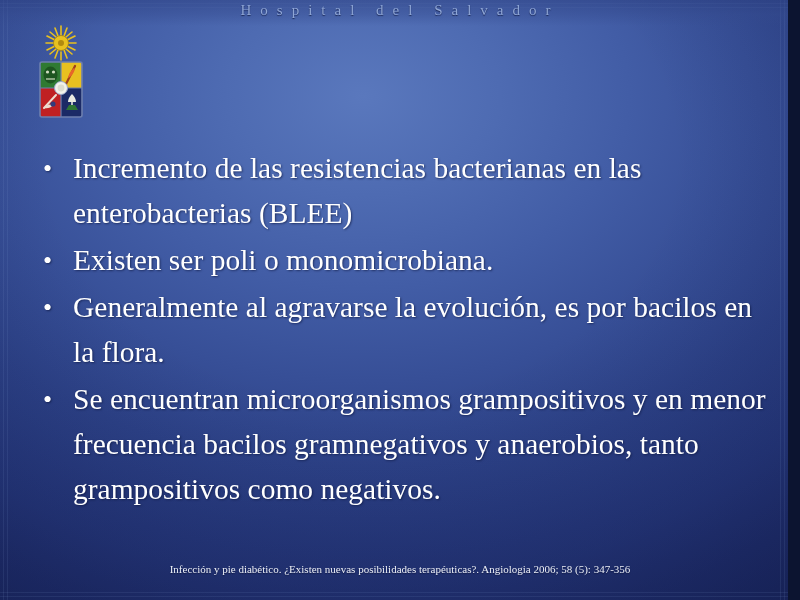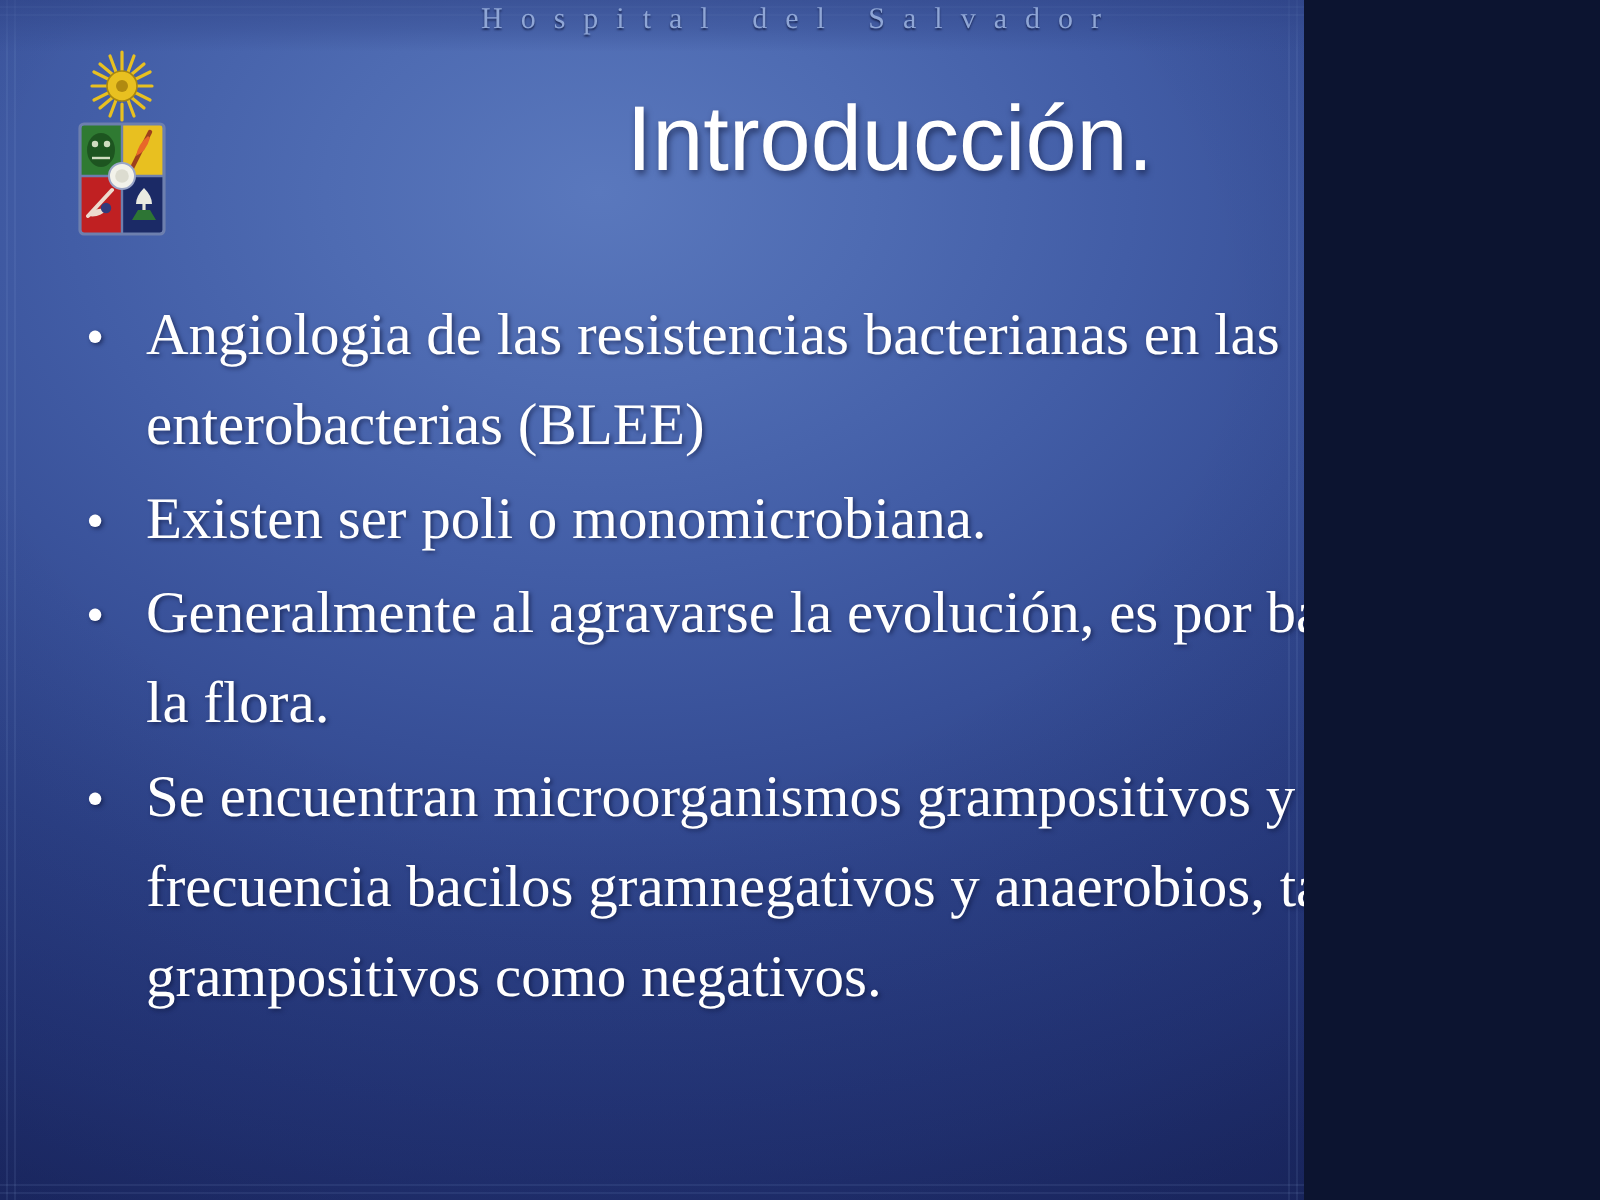--- a/index.html
+++ b/index.html
@@ -2,21 +2,21 @@
 <html><head>
 <meta charset="utf-8">
 <style>
   html, body {
     margin: 0;
     padding: 0;
     background: #0c1430;
   }
   #slide {
     position: relative;
-    width: 652px;
+    width: 788px;
     height: 600px;
     overflow: hidden;
     font-family: "Liberation Serif", serif;
     
     background:
       radial-gradient(ellipse 860px 620px at 46% 16%,
         #5a78bd 0%,
         #4e6bb2 16%,
         #425da6 31%,
         #374f97 46%,
@@ -218,35 +218,35 @@
         <path d="M33 86 L45 86 L42 81 L36 81 z" fill="#2f7a32"></path>
         <path d="M39 81 L39 71" stroke="#f0f0e0" stroke-width="1.6"></path>
         <path d="M39 70 q-4 4 -4 8 l8 0 q0 -4 -4 -8 z" fill="#f5f5e8"></path>
       </g>
 
       <circle cx="28" cy="64" r="6.5" fill="#f2f2ea" stroke="#9aa6c8" stroke-width="1"></circle>
       <circle cx="28" cy="64" r="3.4" fill="#dcdcd0"></circle>
     </svg>
   </div>
 
-  <div id="slide-title">Introducción.</div>
 
   <ul id="body-list">
     <li>
       <span class="bullet">•</span>
-      <span class="txt">Angiologia de las resistencias bacterianas en las enterobacterias (BLEE)</span>
+      <span class="txt">Incremento de las resistencias bacterianas en las enterobacterias (BLEE)</span>
     </li>
     <li>
       <span class="bullet">•</span>
       <span class="txt">Existen ser poli o monomicrobiana.</span>
     </li>
     <li>
       <span class="bullet">•</span>
       <span class="txt">Generalmente al agravarse la evolución, es por bacilos en la flora.</span>
     </li>
     <li>
       <span class="bullet">•</span>
       <span class="txt">Se encuentran microorganismos grampositivos y en menor frecuencia bacilos gramnegativos y anaerobios, tanto grampositivos como negativos.</span>
     </li>
   </ul>
 
+  <div id="footnote">Infección y pie diabético. ¿Existen nuevas posibilidades terapéuticas?. Angiologia 2006; 58 (5): 347-356</div>
 
 </div>
 
 </body></html>

